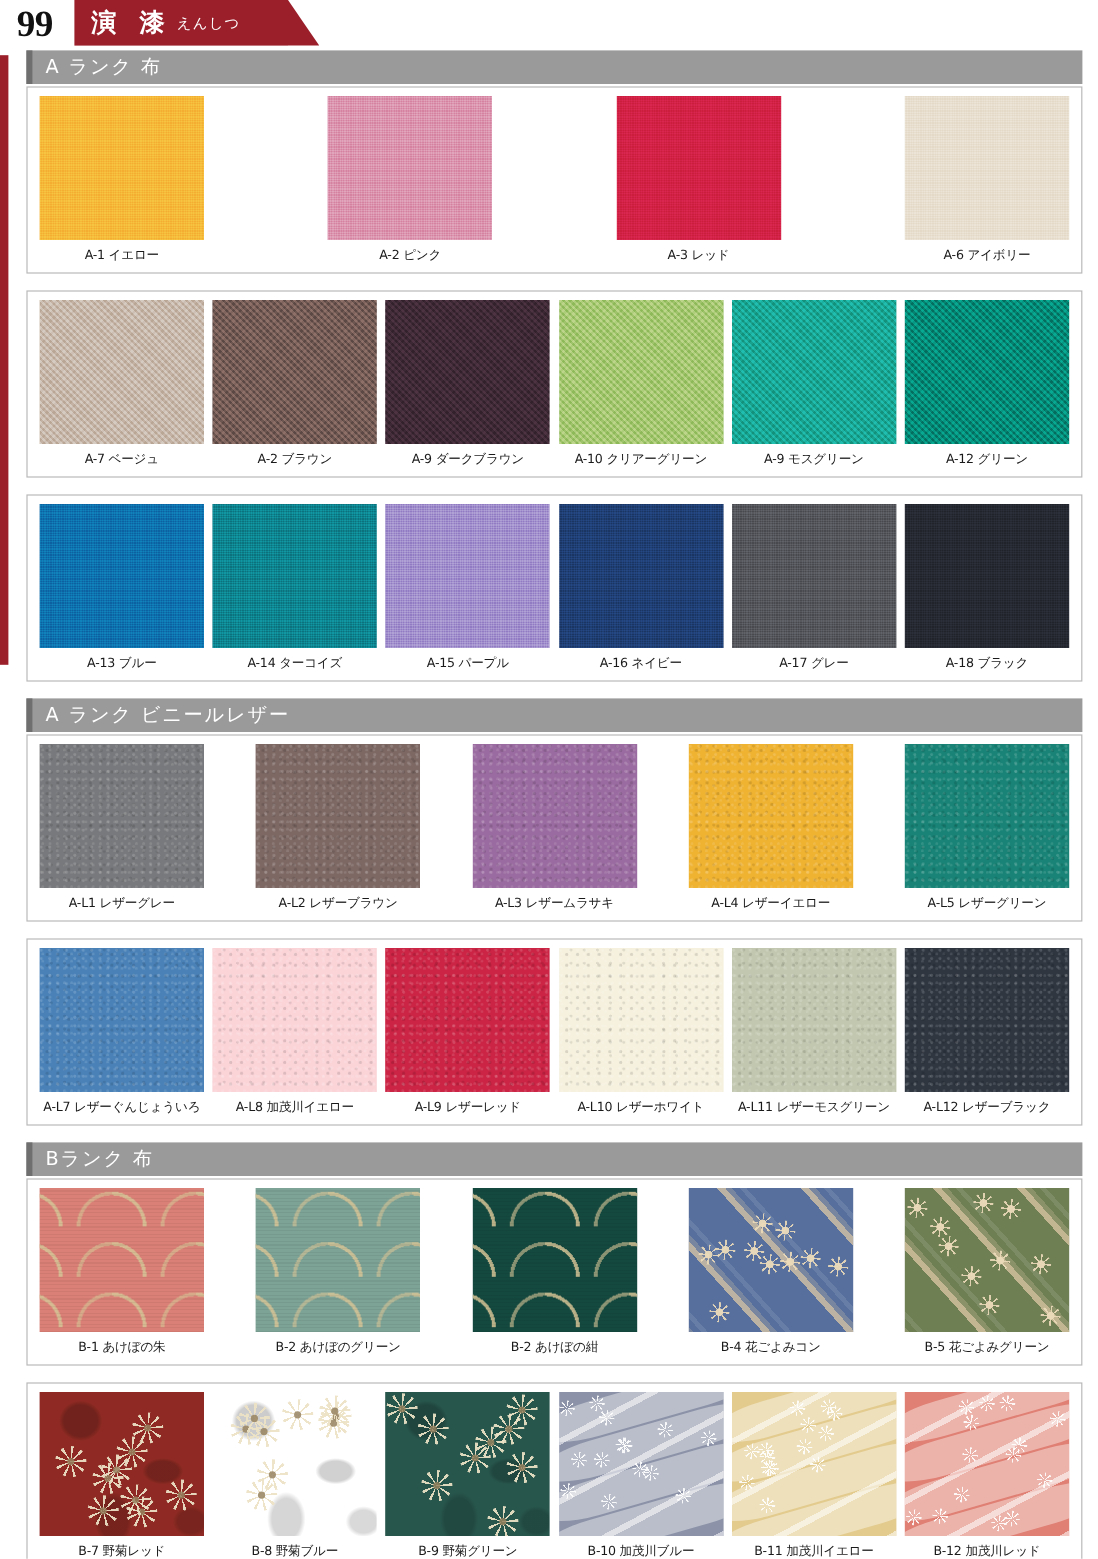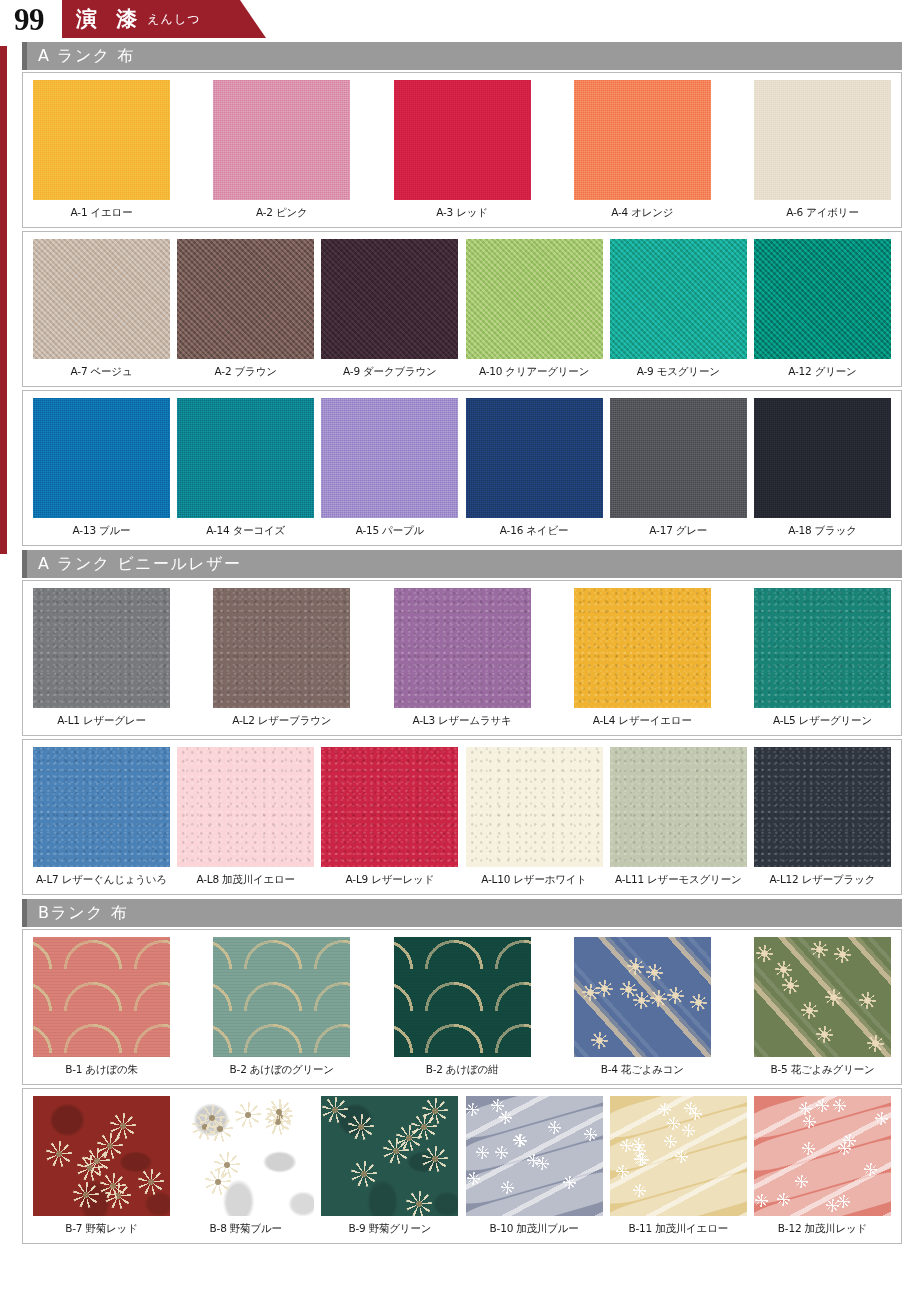--- a/index.html
+++ b/index.html
@@ -109,21 +109,21 @@
     padding-left: 11px;
     letter-spacing: 1.5px;
     font-family: "DejaVu Sans", "Liberation Sans", sans-serif;
   }
 
   .swatch-block {
     border: 1px solid #b9b9b9;
     background: #ffffff;
     padding: 7px 0 0 0;
     box-sizing: border-box;
-    margin-bottom: 3px;
+    margin-bottom: 14px;
     text-align: right;
   }
   .swatch-row {
     display: flex;
     justify-content: space-between;
     padding: 0 10px 0 10px;
     box-sizing: border-box;
   }
   .swatch-cell {
     width: 137px;
@@ -333,24 +333,20 @@
             <div class="swatch tex-cloth" style="background: rgb(245, 179, 53);"></div>
             <div class="swatch-label">A-1 イエロー</div>
           </div>
           <div class="swatch-cell">
             <div class="swatch tex-cloth" style="background: rgb(217, 139, 168);"></div>
             <div class="swatch-label">A-2 ピンク</div>
           </div>
           <div class="swatch-cell">
             <div class="swatch tex-cloth" style="background: rgb(207, 31, 65);"></div>
             <div class="swatch-label">A-3 レッド</div>
-          </div>
-          <div class="swatch-cell">
-            <div class="swatch tex-cloth" style="background: rgb(244, 122, 84);"></div>
-            <div class="swatch-label">A-4 オレンジ</div>
           </div>
           <div class="swatch-cell">
             <div class="swatch tex-cloth" style="background: rgb(230, 220, 203);"></div>
             <div class="swatch-label">A-6 アイボリー</div>
           </div>
         </div>
       </div>
       <div class="swatch-block">
         <div class="swatch-row">
           <div class="swatch-cell">

